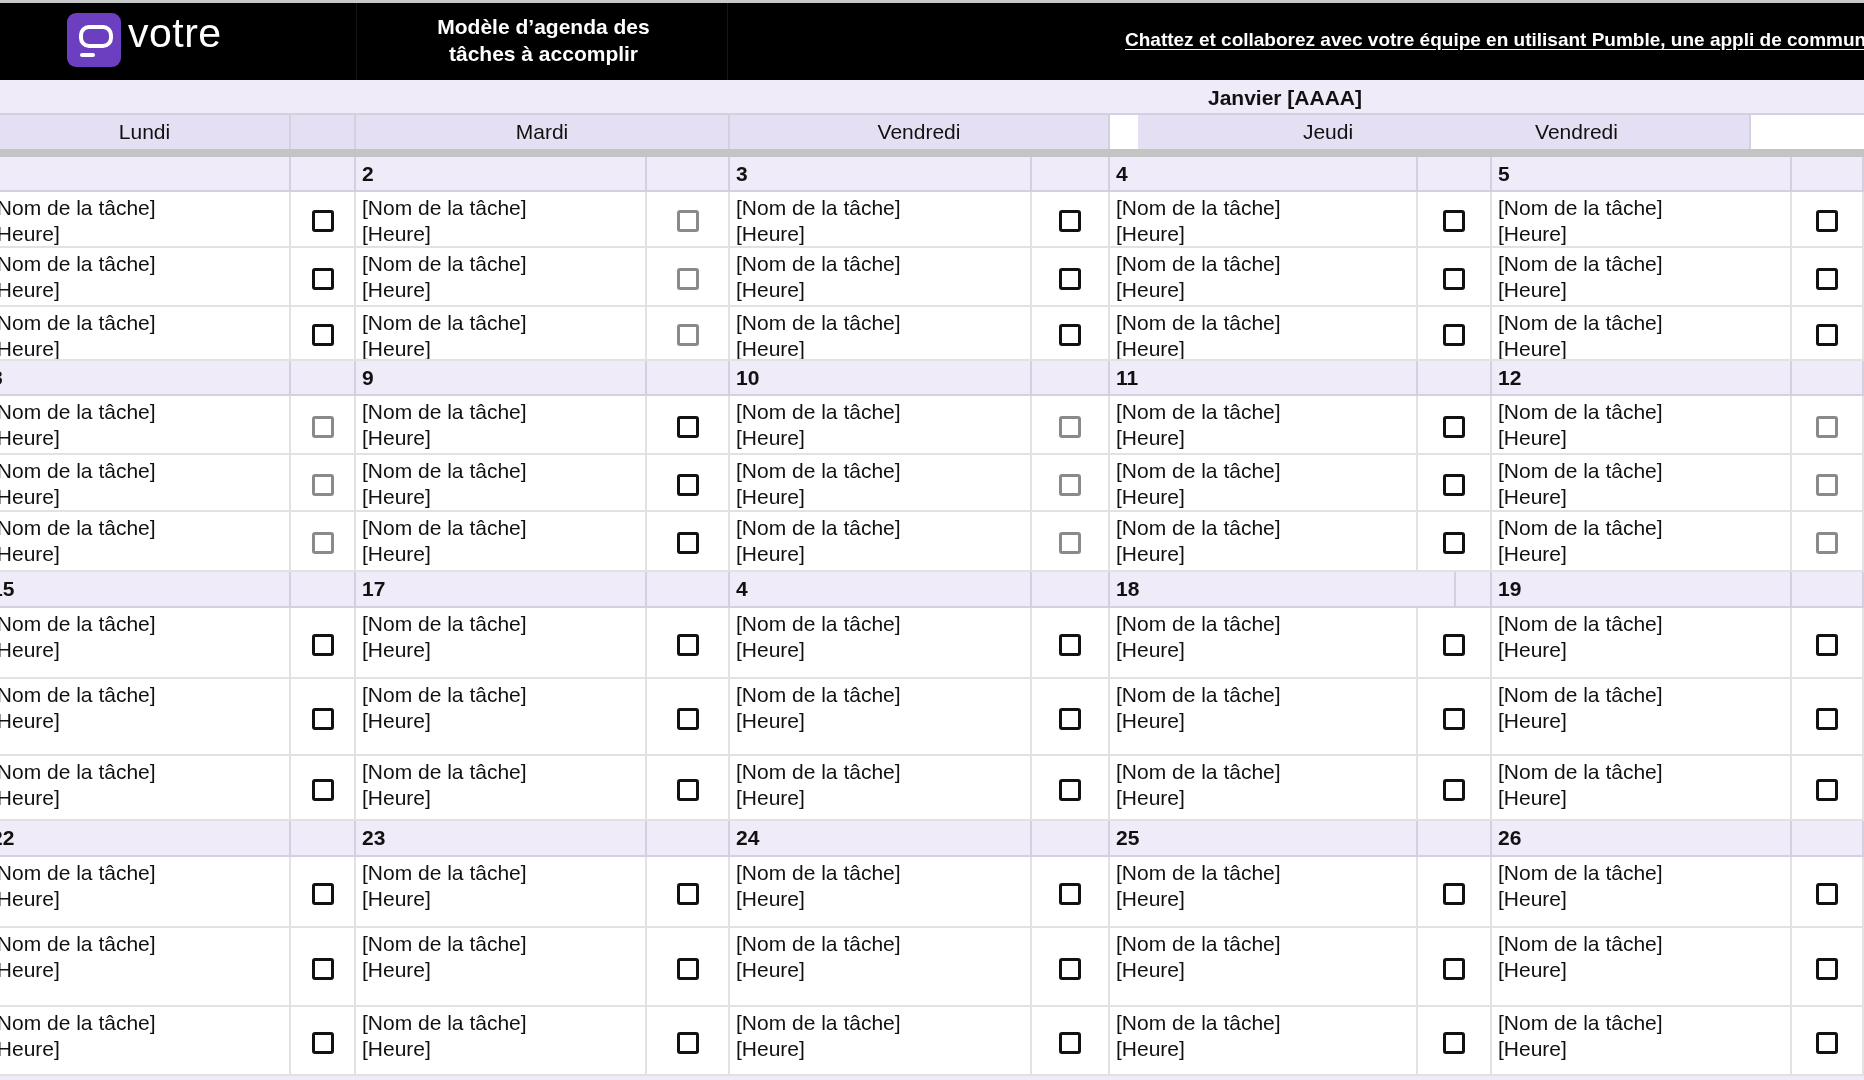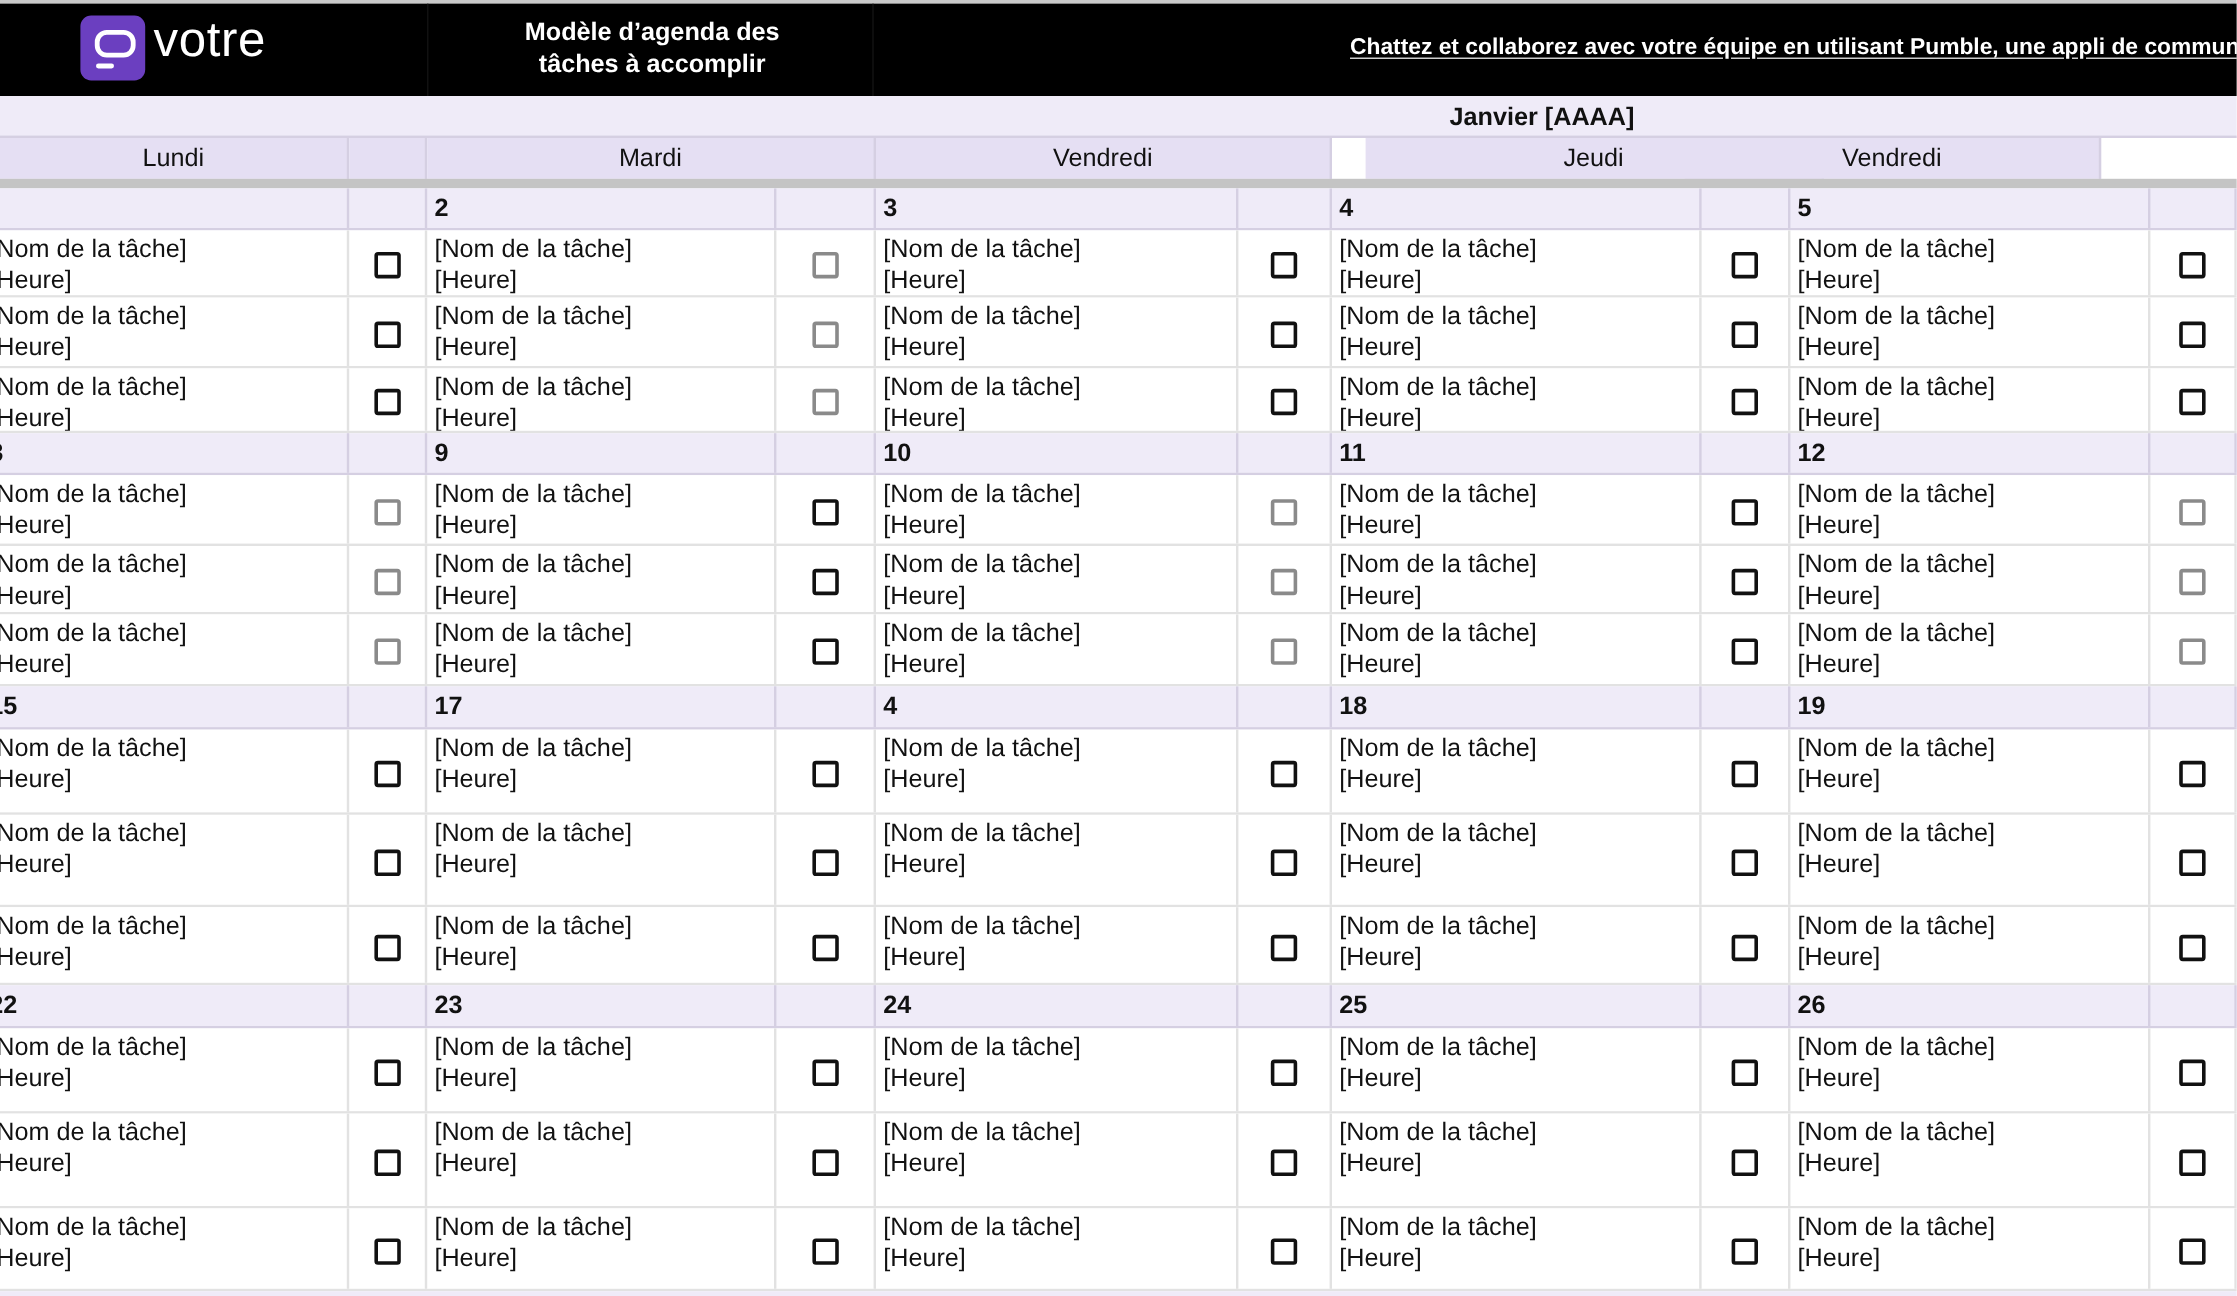--- a/index.html
+++ b/index.html
@@ -338,21 +338,21 @@
       </div>
       <div class="dcell" style="left:291px;width:65px"></div>
       <div class="dcell mardi" style="left:356px;width:291px">
         <span class="dnum">17</span>
       </div>
       <div class="dcell" style="left:647px;width:83px"></div>
       <div class="dcell mercredi" style="left:730px;width:302px">
         <span class="dnum">4</span>
       </div>
       <div class="dcell" style="left:1032px;width:78px"></div>
-      <div class="dcell jeudi" style="left:1110px;width:308px">
+      <div class="dcell jeudi" style="left:1110px;width:346px">
         <span class="dnum">18</span>
       </div>
       <div class="dcell" style="left:1418px;width:74px"></div>
       <div class="dcell vendredi" style="left:1492px;width:300px">
         <span class="dnum">19</span>
       </div>
       <div class="dcell" style="left:1792px;width:72px"></div>
     </div>
     <div class="trow" style="top:608px;height:71px">
       <div class="tcell lundi" style="left:0px;width:291px">

